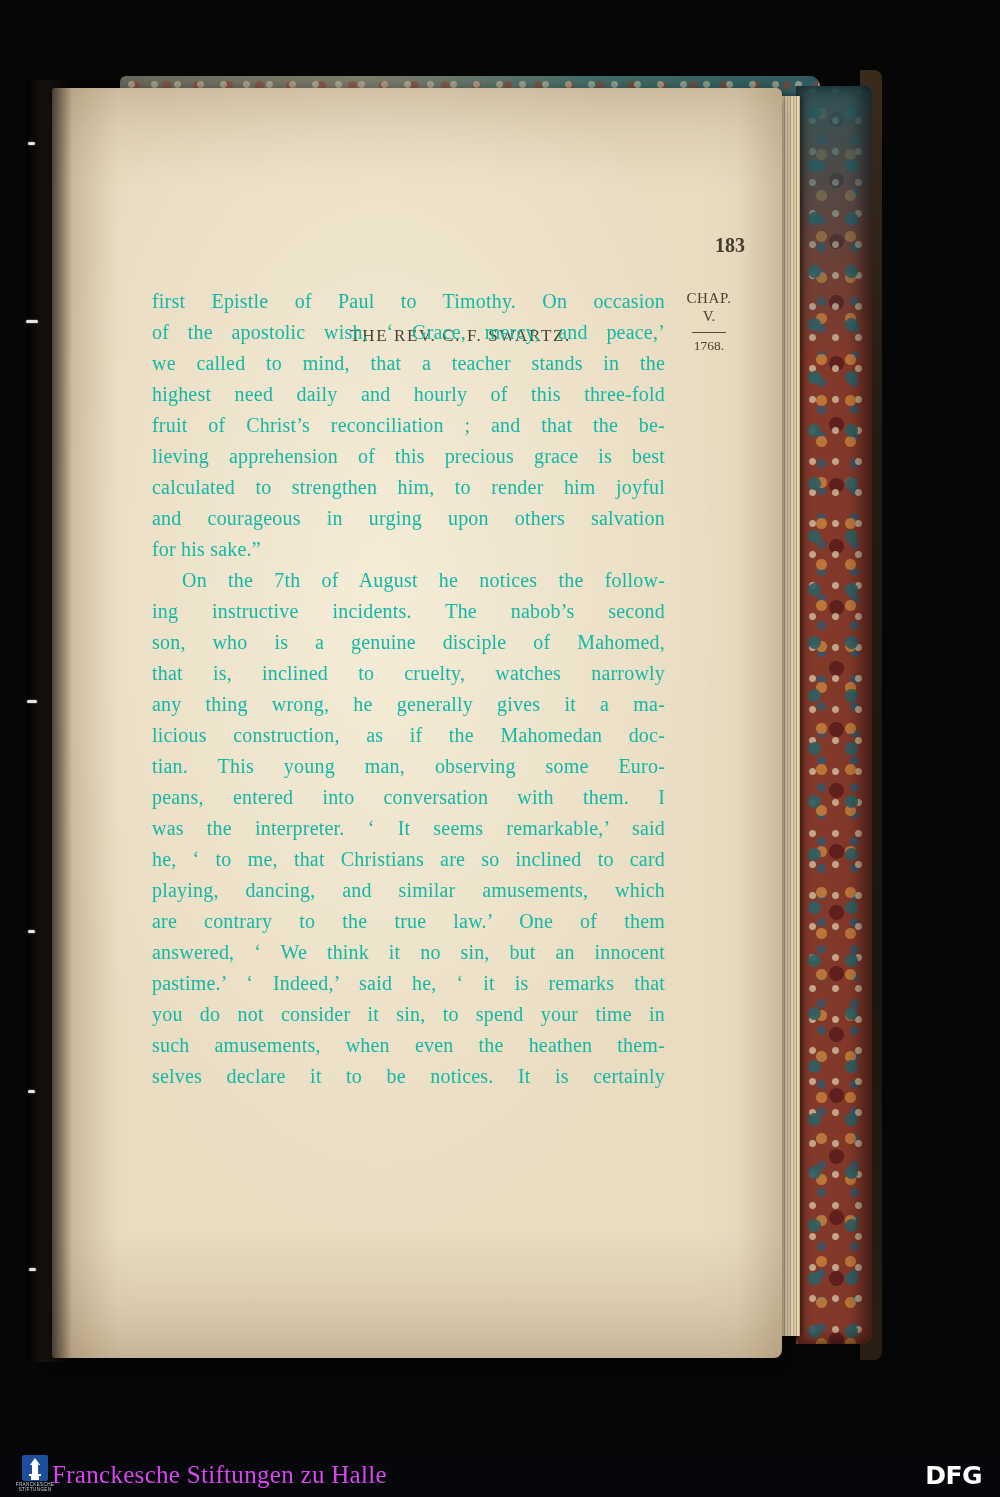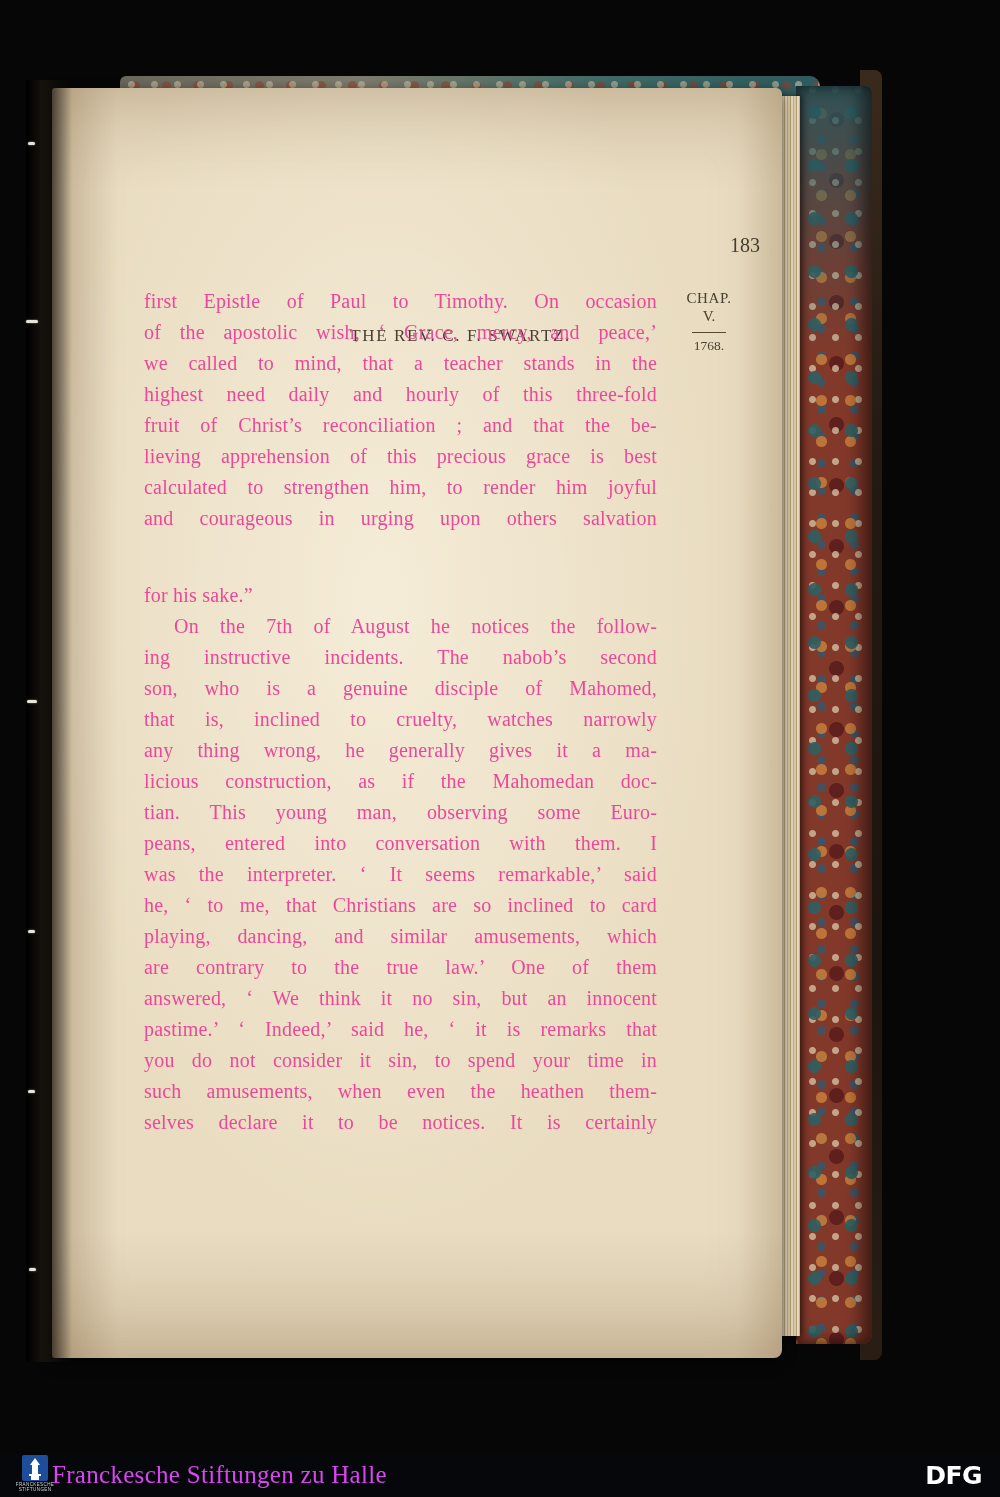--- a/index.html
+++ b/index.html
@@ -67,37 +67,37 @@
     box-shadow:0 0 2px rgba(255,255,255,.6);
   }
 
   
   .running-head{
     position:absolute;left:152px;top:238px;width:513px;
     text-align:center;font-size:17px;letter-spacing:1.6px;color:#484033;
   }
   .page-number{
     position:absolute;left:700px;top:234px;width:60px;
-    text-align:right;font-size:20px;color:#443c30;
+    text-align:center;font-size:20px;color:#443c30;font-weight:bold;
   }
   .margin-note{
     position:absolute;left:678px;top:290px;width:62px;
     text-align:center;color:#49412f;
   }
   .margin-note .chap{font-size:15px;letter-spacing:.6px;text-align:center;}
   .margin-note .numeral{font-size:15px;margin-top:1px;}
   .margin-note .rule{width:34px;border-top:1.4px solid #55492f;margin:7px auto 5px auto;}
   .margin-note .year{font-size:13.5px;}
 
   .text-block{
-    position:absolute;left:144px;top:286px;width:513px;
-    font-size:20px;line-height:31px;color:#ec4899;letter-spacing:.2px;
+    position:absolute;left:152px;top:286px;width:513px;
+    font-size:20px;line-height:31px;color:#14b8a6;letter-spacing:.2px;
   }
   .text-line{text-align:justify;text-align-last:justify;white-space:normal;}
-  .para1 .text-line:last-child{text-align-last:left;margin-top:46px;}
+  .para1 .text-line:last-child{text-align-last:left;}
   .para2 .text-line:first-child{text-indent:30px;}
 
   
   .footer-bar{
     position:absolute;left:0;bottom:0;width:1000px;height:44px;
     background:#05070b;display:flex;align-items:center;
   }
   .lib-logo{
     position:absolute;left:16px;top:2px;width:38px;height:40px;
     display:flex;flex-direction:column;align-items:center;

